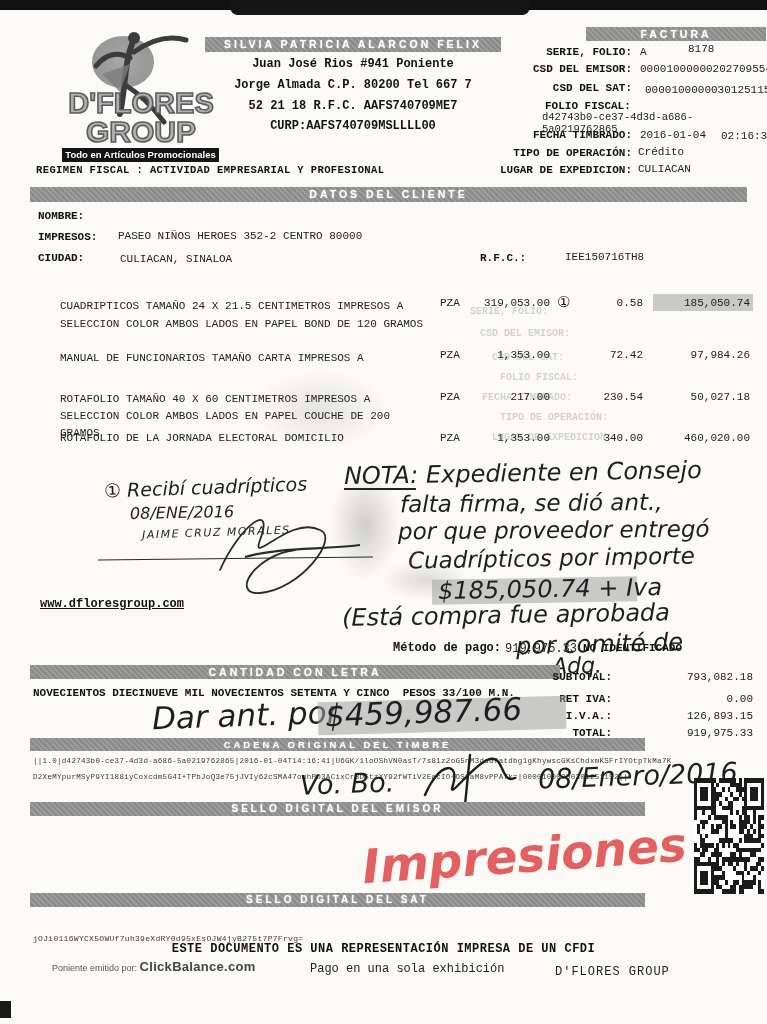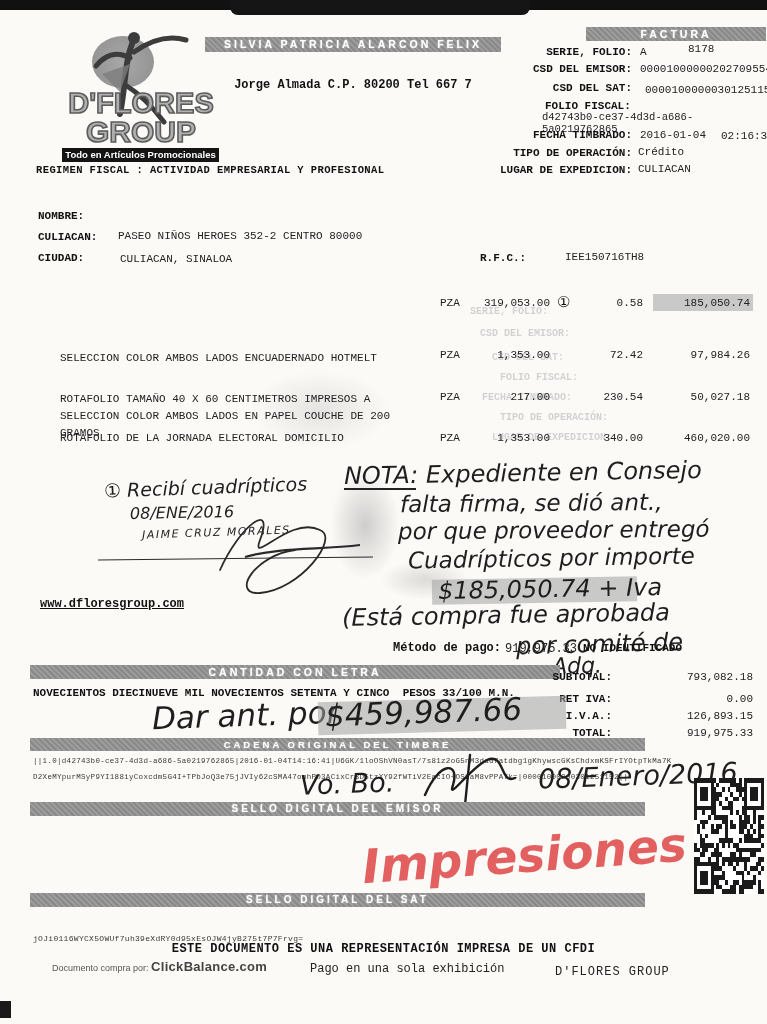--- a/index.html
+++ b/index.html
@@ -43,66 +43,74 @@
     <polygon points="34,52 62,42 52,70" fill="#7d7d7d" opacity=".8"></polygon>
   </svg>
   <div class="abs" style="left:62px;top:88px;width:158px;text-align:center;font-family:'Liberation Sans',sans-serif;font-weight:bold;font-size:29px;line-height:30px;color:#b0b0b0;-webkit-text-stroke:1.6px #5c5c5c;letter-spacing:0px;">D'FLORES</div>
   <div class="abs" style="left:62px;top:116px;width:158px;text-align:center;font-family:'Liberation Sans',sans-serif;font-weight:bold;font-size:30px;line-height:32px;color:#b0b0b0;-webkit-text-stroke:1.6px #5c5c5c;">GROUP</div>
   <div class="abs" style="left:62px;top:148px;width:157px;height:14px;background:#141414;color:#fff;font-family:'Liberation Sans',sans-serif;font-weight:bold;font-size:9.5px;line-height:14px;text-align:center;">
     <span>Todo en Artículos Promocionales</span>
   </div>
   <div class="abs monob" style="left:36px;top:164px;font-size:10.5px;letter-spacing:.4px;">REGIMEN FISCAL : ACTIVIDAD EMPRESARIAL Y PROFESIONAL</div>
 
   <div class="abs bar" style="left:205px;top:37px;width:296px;height:15px;">SILVIA PATRICIA ALARCON FELIX</div>
+  <div class="abs monob" style="left:205px;top:57px;width:296px;text-align:center;font-size:12px;">Juan José Rios #941 Poniente</div>
   <div class="abs monob" style="left:205px;top:78px;width:296px;text-align:center;font-size:12px;">Jorge Almada C.P. 80200 Tel 667 7</div>
+  <div class="abs monob" style="left:205px;top:99px;width:296px;text-align:center;font-size:12px;">52 21 18 R.F.C. AAFS740709ME7</div>
+  <div class="abs monob" style="left:205px;top:119px;width:296px;text-align:center;font-size:12px;">CURP:AAFS740709MSLLLL00</div>
 
   <div class="abs bar" style="left:586px;top:27px;width:180px;height:14px;">FACTURA</div>
   <div class="abs monob right" style="left:480px;top:46px;width:152px;">SERIE, FOLIO:</div>
   <div class="abs mono" style="left:640px;top:46px;">A</div>
   <div class="abs mono" style="left:688px;top:43px;">8178</div>
   <div class="abs monob right" style="left:480px;top:63px;width:152px;">CSD DEL EMISOR:</div>
   <div class="abs mono" style="left:640px;top:63px;">00001000000202709554</div>
   <div class="abs monob right" style="left:480px;top:82px;width:152px;">CSD DEL SAT:</div>
   <div class="abs mono" style="left:645px;top:84px;">00001000000301251152</div>
   <div class="abs monob" style="left:545px;top:100px;">FOLIO FISCAL:</div>
   <div class="abs mono" style="left:542px;top:111px;font-size:10.5px;">d42743b0-ce37-4d3d-a686-5a0219762865</div>
   <div class="abs monob right" style="left:470px;top:129px;width:162px;">FECHA TIMBRADO:</div>
   <div class="abs mono" style="left:640px;top:129px;">2016-01-04</div>
   <div class="abs mono" style="left:721px;top:130px;">02:16:39</div>
   <div class="abs monob right" style="left:460px;top:147px;width:172px;">TIPO DE OPERACIÓN:</div>
   <div class="abs mono" style="left:638px;top:146px;">Crédito</div>
   <div class="abs monob right" style="left:455px;top:164px;width:177px;">LUGAR DE EXPEDICION:</div>
   <div class="abs mono" style="left:638px;top:163px;">CULIACAN</div>
 
+  <div class="abs bar" style="left:30px;top:187px;width:717px;height:15px;">DATOS DEL CLIENTE</div>
   <div class="abs monob" style="left:38px;top:210px;">NOMBRE:</div>
-  <div class="abs monob" style="left:38px;top:231px;">CULIACAN:</div>
+  <div class="abs monob" style="left:38px;top:231px;">IMPRESOS:</div>
   <div class="abs mono" style="left:118px;top:230px;">PASEO NIÑOS HEROES 352-2 CENTRO 80000</div>
   <div class="abs monob" style="left:38px;top:252px;">CIUDAD:</div>
   <div class="abs mono" style="left:120px;top:253px;">CULIACAN, SINALOA</div>
   <div class="abs monob" style="left:480px;top:252px;">R.F.C.:</div>
   <div class="abs mono" style="left:565px;top:251px;">IEE150716TH8</div>
 
 
   <div class="abs ghost" style="left:470px;top:306px;">SERIE, FOLIO:</div>
   <div class="abs ghost" style="left:480px;top:328px;">CSD DEL EMISOR:</div>
   <div class="abs ghost" style="left:492px;top:352px;">CSD DEL SAT:</div>
   <div class="abs ghost" style="left:500px;top:372px;">FOLIO FISCAL:</div>
   <div class="abs ghost" style="left:482px;top:392px;">FECHA TIMBRADO:</div>
   <div class="abs ghost" style="left:500px;top:412px;">TIPO DE OPERACIÓN:</div>
   <div class="abs ghost" style="left:492px;top:432px;">LUGAR DE EXPEDICION:</div>
 
+  <div class="abs mono" style="left:60px;top:297px;line-height:18px;">
+    <div>CUADRIPTICOS TAMAÑO 24 X 21.5 CENTIMETROS IMPRESOS A</div>
+    <div>SELECCION COLOR AMBOS LADOS EN PAPEL BOND DE 120 GRAMOS</div>
+  </div>
   <div class="abs mono" style="left:440px;top:297px;">PZA</div>
   <div class="abs mono right" style="left:445px;top:297px;width:105px;">319,053.00</div>
   <div class="abs" style="left:557px;top:293px;font-size:15px;color:#111;">①</div>
   <div class="abs mono right" style="left:568px;top:297px;width:75px;">0.58</div>
   <div class="abs hl" style="left:653px;top:294px;width:100px;height:17px;"></div>
   <div class="abs mono right" style="left:653px;top:297px;width:97px;">185,050.74</div>
 
   <div class="abs mono" style="left:60px;top:349px;line-height:18px;">
-    <div>SELECCION COLOR AMBOS LADOS ENCUADERNADO HOTMELT</div>
+    <div>MANUAL DE FUNCIONARIOS TAMAÑO CARTA IMPRESOS A</div>
   </div>
   <div class="abs mono" style="left:440px;top:349px;">PZA</div>
   <div class="abs mono right" style="left:445px;top:349px;width:105px;">1,353.00</div>
   <div class="abs mono right" style="left:568px;top:349px;width:75px;">72.42</div>
   <div class="abs mono right" style="left:653px;top:349px;width:97px;">97,984.26</div>
 
   <div class="abs mono" style="left:60px;top:391px;line-height:17px;">
     <div>ROTAFOLIO TAMAÑO 40 X 60 CENTIMETROS IMPRESOS A</div>
     <div>SELECCION COLOR AMBOS LADOS EN PAPEL COUCHE DE 200</div>
     <div>GRAMOS</div>
@@ -803,19 +811,19 @@
       <div style="background: rgb(255, 255, 255);"></div>
       <div style="background: rgb(27, 27, 27);"></div>
       <div style="background: rgb(27, 27, 27);"></div>
     </div>
 
   <div class="abs bar" style="left:30px;top:893px;width:615px;height:14px;font-size:10px;">SELLO DIGITAL DEL SAT</div>
   <div class="abs mono sello" style="left:33px;top:931px;width:690px;">jOJi0116WYCX5OWUf7uh39eXdRY0d95xEsOJW4jyB275t7P7Frvg=</div>
 
   <div class="abs monob" style="left:0;top:942px;width:767px;text-align:center;font-size:12px;letter-spacing:.5px;">ESTE DOCUMENTO ES UNA REPRESENTACIÓN IMPRESA DE UN CFDI</div>
   <div class="abs" style="left:52px;top:959px;font-family:'Liberation Sans',sans-serif;font-size:9px;color:#555;">
-    <span>Documento compra por:</span>
+    <span>Poniente emitido por:</span>
     <span style="font-weight:bold;font-size:13px;color:#444;letter-spacing:.3px;">ClickBalance.com</span>
   </div>
   <div class="abs mono" style="left:310px;top:962px;font-size:12px;">Pago en una sola exhibición</div>
   <div class="abs mono" style="left:555px;top:965px;font-size:12px;letter-spacing:1px;">D'FLORES GROUP</div>
 
 </div>
 
 </body></html>

